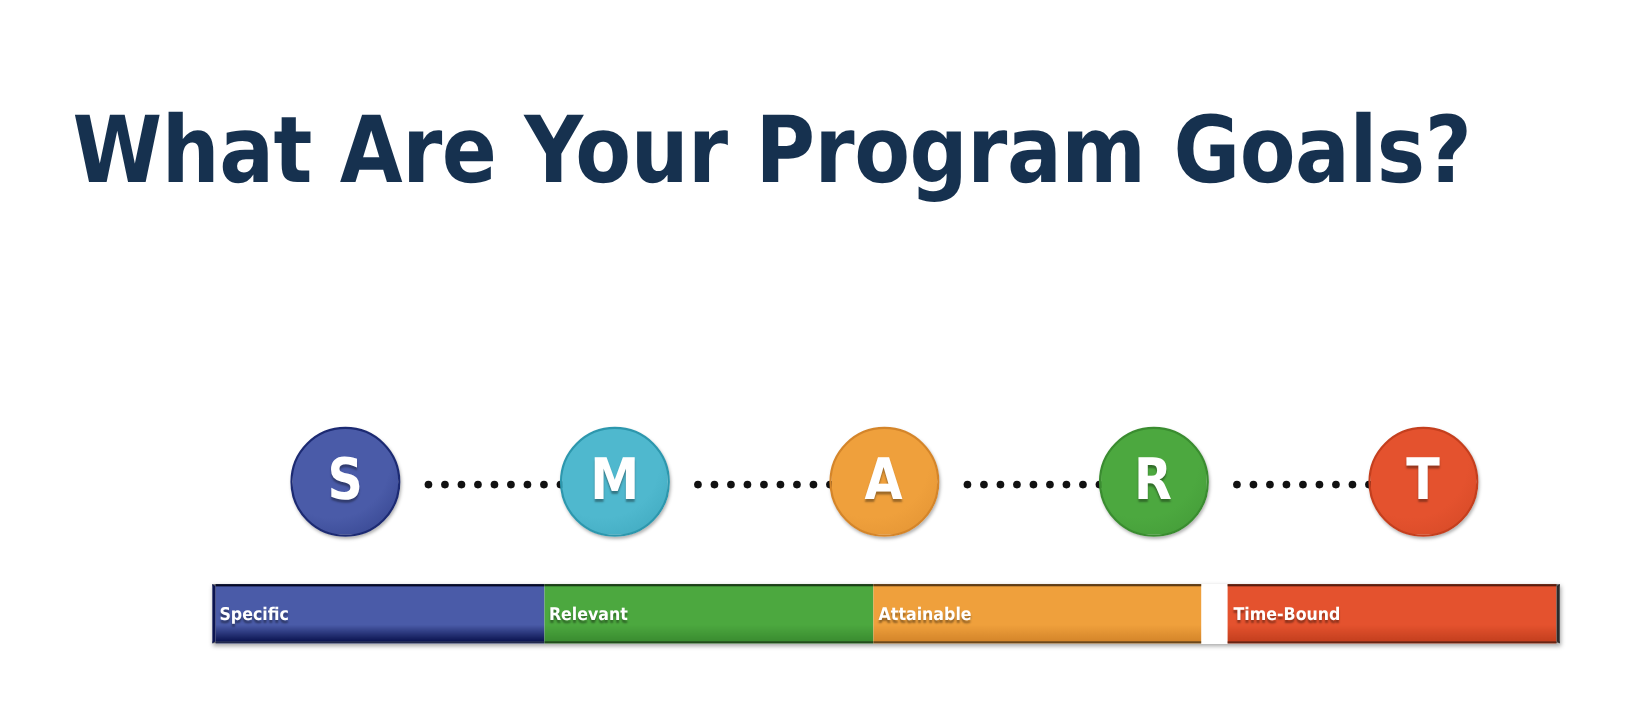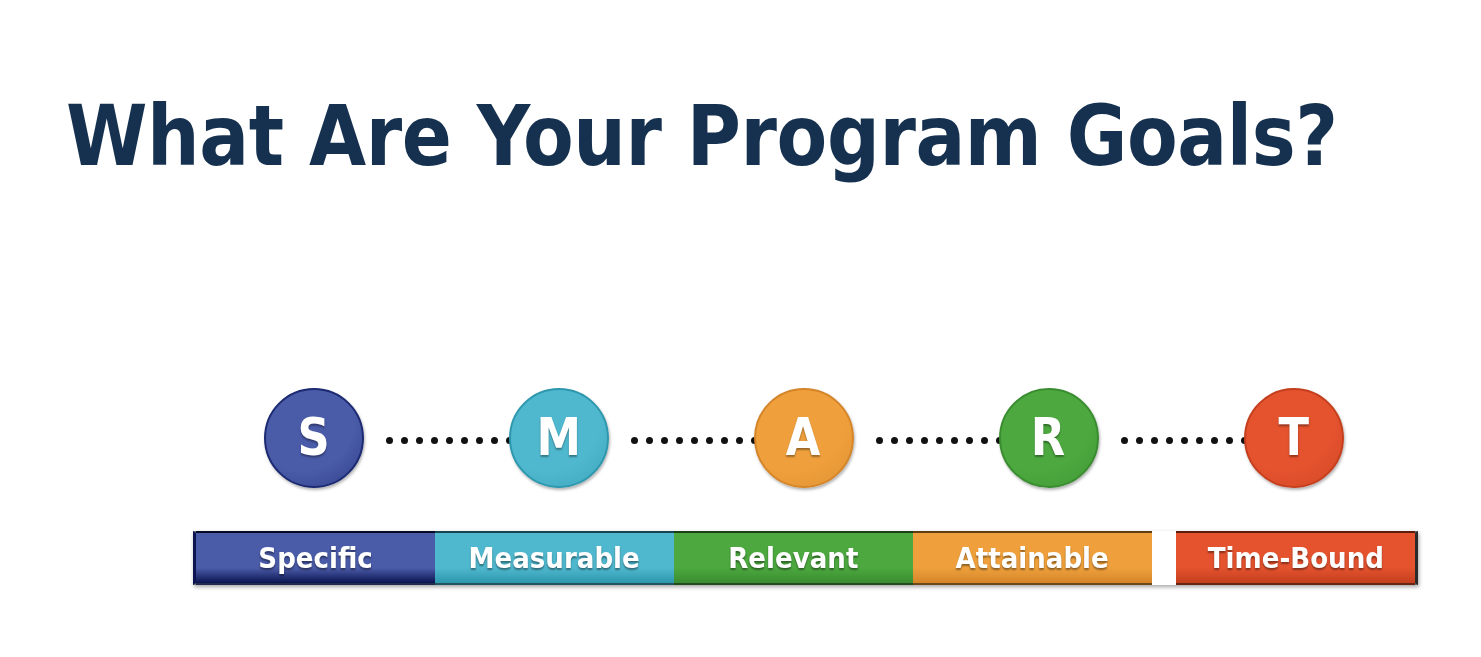--- a/index.html
+++ b/index.html
@@ -128,23 +128,22 @@
     width: 1225px;
     height: 54px;
     display: flex;
     box-shadow: 1px 2px 4px rgba(0,0,0,0.35);
   }
 
   .label-cell {
     flex: 1 1 0;
     display: flex;
     align-items: center;
-    justify-content: center;
     color: #ffffff;
-    font-size: 29px;
+    font-size: 16px;
     font-weight: 700;
     font-family: "DejaVu Sans", "Liberation Sans", sans-serif;
     letter-spacing: 0px;
     box-sizing: border-box;
     border-top: 2px solid rgba(0,0,0,0.55);
     border-bottom: 2px solid rgba(0,0,0,0.55);
     text-shadow: 0px 2px 2px rgba(0,0,0,0.40);
     position: relative;
   }
   .label-cell span {
@@ -251,23 +250,20 @@
             <span class="node-letter">T</span>
           </div>
         </div>
       </div>
 
     <div id="label-bar">
 
     <div class="label-cell" style="background: linear-gradient(rgb(74, 91, 168) 0%, rgb(74, 91, 168) 70%, rgb(11, 20, 80) 100%);">
           <span>Specific</span>
         </div>
-        <div class="label-cell" style="background: linear-gradient(rgb(79, 184, 206) 0%, rgb(79, 184, 206) 70%, rgb(45, 151, 173) 100%);">
-          <span>Measurable</span>
-        </div>
         <div class="label-cell" style="background: linear-gradient(rgb(76, 168, 63) 0%, rgb(76, 168, 63) 70%, rgb(58, 140, 48) 100%);">
           <span>Relevant</span>
         </div>
         <div class="label-cell" style="background: linear-gradient(rgb(239, 160, 60) 0%, rgb(239, 160, 60) 70%, rgb(212, 133, 42) 100%);">
           <span>Attainable</span>
         </div>
         <div class="label-cell" style="background: linear-gradient(rgb(228, 82, 46) 0%, rgb(228, 82, 46) 70%, rgb(196, 63, 30) 100%);">
           <span>Time-Bound</span>
         </div>
       </div>

